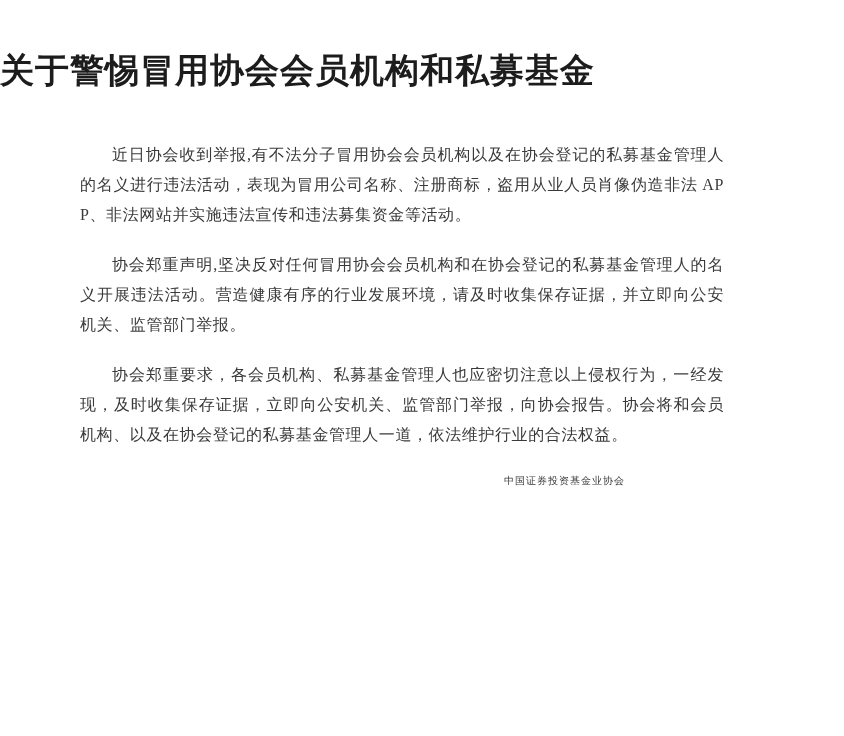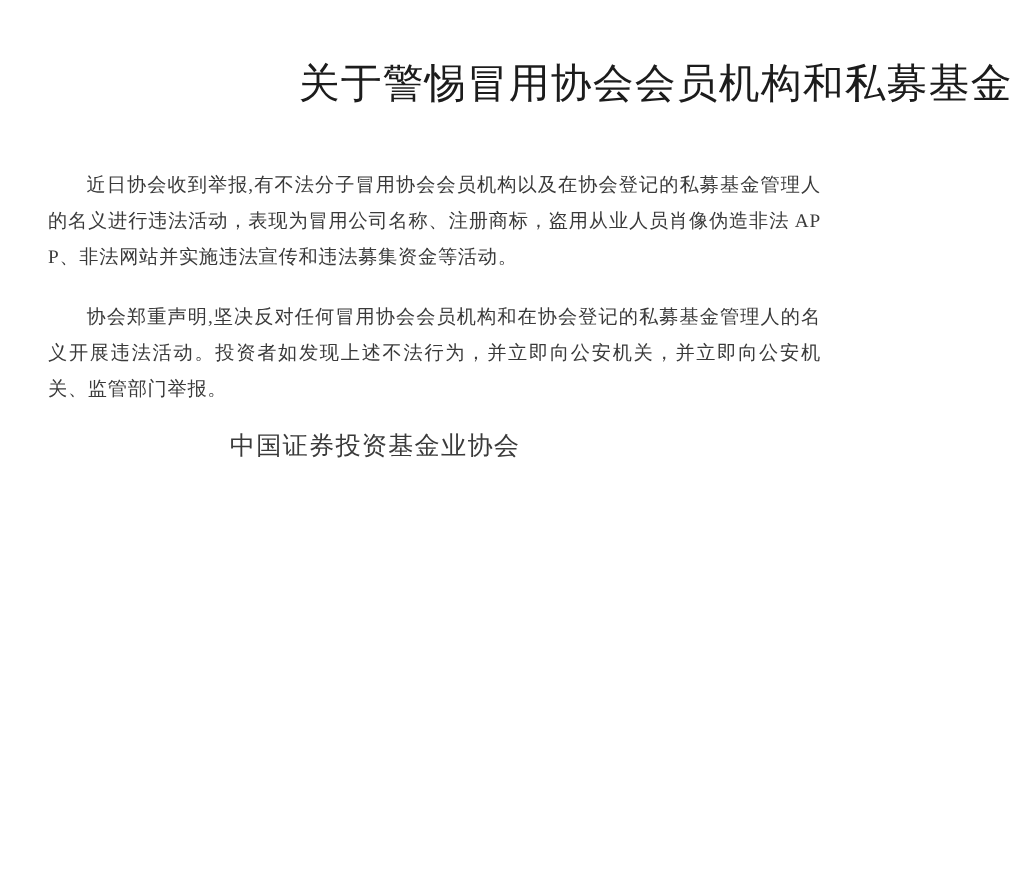--- a/index.html
+++ b/index.html
@@ -10,61 +10,61 @@
   .page {
     position: relative;
     width: 844px;
     height: 736px;
     background: #ffffff;
     overflow: hidden;
     font-family: "Liberation Serif", "DejaVu Serif", serif;
   }
   .doc-title {
     margin: 46px 0 0 0;
-    text-align: right;
+    text-align: left;
     font-family: "Liberation Serif", "DejaVu Serif", serif;
-    font-weight: normal;
+    font-weight: bold;
     font-size: 34px;
     line-height: 50px;
     letter-spacing: 1px;
     color: #1c1c1c;
-    padding-left: 20px;
   }
   .doc-body {
-    margin: 44px 0 0 40px;
+    margin: 44px 0 0 80px;
     width: 644px;
   }
   .doc-body p {
     margin: 0 0 20px 0;
     font-size: 16px;
     line-height: 30px;
     letter-spacing: 0.6px;
     color: #3a3a3a;
     text-align: justify;
     text-indent: 2em;
     word-break: break-all;
   }
   .doc-signature {
     margin-top: 22px;
     padding-right: 99px;
-    text-align: center;
-    font-size: 21px;
+    text-align: right;
+    font-size: 10px;
     line-height: 18px;
     letter-spacing: 1px;
     color: #3a3a3a;
   }
 </style>
 </head>
 <body>
 
 <div class="page">
   <h1 class="doc-title">
     <span>关于警惕冒用协会会员机构和私募基金</span><br>
   </h1>
 
   <div class="doc-body">
     <p>近日协会收到举报,有不法分子冒用协会会员机构以及在协会登记的私募基金管理人的名义进行违法活动，表现为冒用公司名称、注册商标，盗用从业人员肖像伪造非法 APP、非法网站并实施违法宣传和违法募集资金等活动。</p>
-    <p>协会郑重声明,坚决反对任何冒用协会会员机构和在协会登记的私募基金管理人的名义开展违法活动。投资者如发现上述不法行为，并立即向公安机关，并立即向公安机关、监管部门举报。</p>
+    <p>协会郑重声明,坚决反对任何冒用协会会员机构和在协会登记的私募基金管理人的名义开展违法活动。营造健康有序的行业发展环境，请及时收集保存证据，并立即向公安机关、监管部门举报。</p>
+    <p>协会郑重要求，各会员机构、私募基金管理人也应密切注意以上侵权行为，一经发现，及时收集保存证据，立即向公安机关、监管部门举报，向协会报告。协会将和会员机构、以及在协会登记的私募基金管理人一道，依法维护行业的合法权益。</p>
 
     <div class="doc-signature">中国证券投资基金业协会</div>
 
   </div>
 </div>
 
 </body></html>

